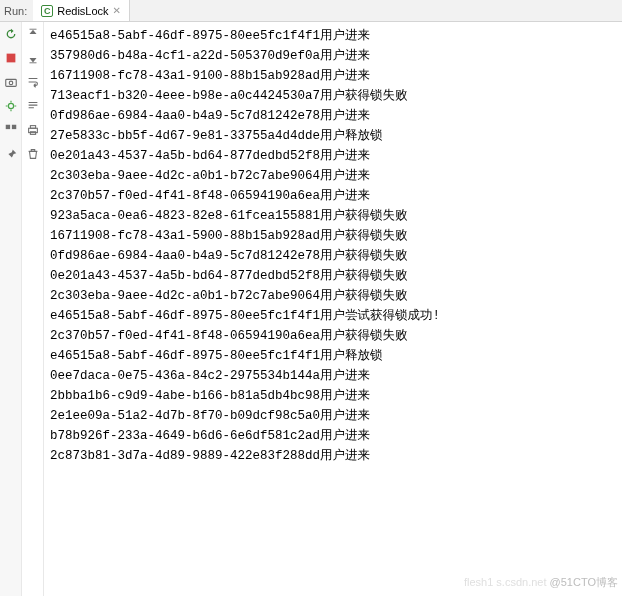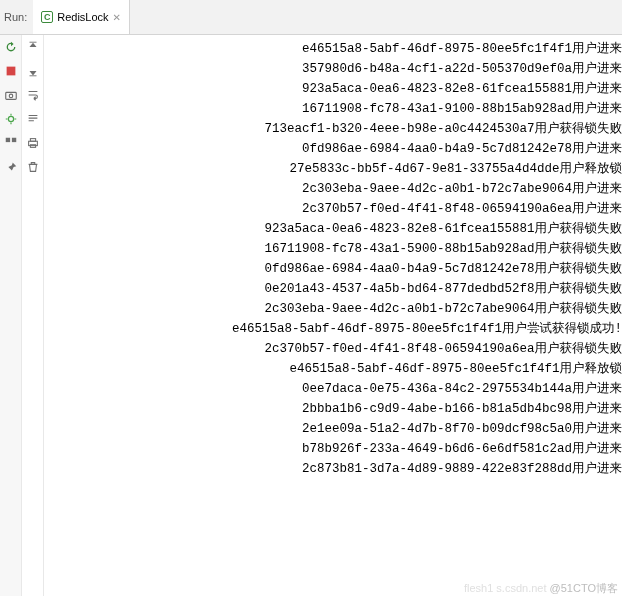--- a/index.html
+++ b/index.html
@@ -7,21 +7,21 @@
   font-family: "Segoe UI", Tahoma, sans-serif;
   background: #fff;
   width: 622px;
   height: 596px;
   overflow: hidden;
   position: relative;
 }
 .topbar {
   display: flex;
   align-items: center;
-  height: 35px;
+  height: 22px;
   background: #f2f2f2;
   border-bottom: 1px solid #d4d4d4;
   font-size: 11px;
   color: #555;
 }
 .run-label { padding: 0 6px 0 4px; }
 .tab {
   display: flex;
   align-items: center;
   gap: 4px;
@@ -33,21 +33,21 @@
 }
 .tab .close { color: #999; font-size: 10px; }
 .icon-c {
   width: 12px; height: 12px;
   display: inline-flex; align-items: center; justify-content: center;
   font-size: 9px; font-weight: bold;
   color: #3b8a3b;
   border: 1px solid #3b8a3b;
   border-radius: 2px;
 }
-.main { display: flex; height: calc(100% - 22px); text-align: right; }
+.main { display: flex; height: calc(100% - 22px); }
 .guttercol {
   width: 22px;
   background: #fff;
   border-right: 1px solid #e8e8e8;
   display: flex;
   flex-direction: column;
   align-items: center;
   padding-top: 4px;
   gap: 8px;
 }
@@ -66,21 +66,21 @@
   overflow: auto;
   padding: 4px 0 4px 6px;
   font-family: "Consolas", "Courier New", monospace;
   font-size: 12.5px;
   line-height: 20px;
   color: #000;
 }
 .console .line { white-space: pre; }
 .watermark {
   position: absolute;
-  bottom: 0;
+  bottom: 6px;
   right: 0;
   font-size: 11px;
   color: #bdbdbd;
   background: rgba(255,255,255,0.6);
   padding: 0 4px;
 }
 .watermark .faint { color: #e0e0e0; }
 </style>
 </head>
 <body>
@@ -164,25 +164,25 @@
     <div class="ibtn">
       <svg viewBox="0 0 16 16">
           <path fill="none" stroke="currentColor" stroke-width="1.2" d="M4 5h8l-1 8H5zM3 5h10M6 3h4v2H6z"></path>
         </svg>
     </div>
   </div>
 
   <div class="console" id="console">
       <div class="line">e46515a8-5abf-46df-8975-80ee5fc1f4f1用户进来</div>
       <div class="line">357980d6-b48a-4cf1-a22d-505370d9ef0a用户进来</div>
-      <div class="line">923a5aca-0ea6-4823-82e8-61fcea155881用户进来</div>
       <div class="line">16711908-fc78-43a1-9100-88b15ab928ad用户进来</div>
       <div class="line">713eacf1-b320-4eee-b98e-a0c4424530a7用户获得锁失败</div>
       <div class="line">0fd986ae-6984-4aa0-b4a9-5c7d81242e78用户进来</div>
       <div class="line">27e5833c-bb5f-4d67-9e81-33755a4d4dde用户释放锁</div>
+      <div class="line">0e201a43-4537-4a5b-bd64-877dedbd52f8用户进来</div>
       <div class="line">2c303eba-9aee-4d2c-a0b1-b72c7abe9064用户进来</div>
       <div class="line">2c370b57-f0ed-4f41-8f48-06594190a6ea用户进来</div>
       <div class="line">923a5aca-0ea6-4823-82e8-61fcea155881用户获得锁失败</div>
       <div class="line">16711908-fc78-43a1-5900-88b15ab928ad用户获得锁失败</div>
       <div class="line">0fd986ae-6984-4aa0-b4a9-5c7d81242e78用户获得锁失败</div>
       <div class="line">0e201a43-4537-4a5b-bd64-877dedbd52f8用户获得锁失败</div>
       <div class="line">2c303eba-9aee-4d2c-a0b1-b72c7abe9064用户获得锁失败</div>
       <div class="line">e46515a8-5abf-46df-8975-80ee5fc1f4f1用户尝试获得锁成功!</div>
       <div class="line">2c370b57-f0ed-4f41-8f48-06594190a6ea用户获得锁失败</div>
       <div class="line">e46515a8-5abf-46df-8975-80ee5fc1f4f1用户释放锁</div>

